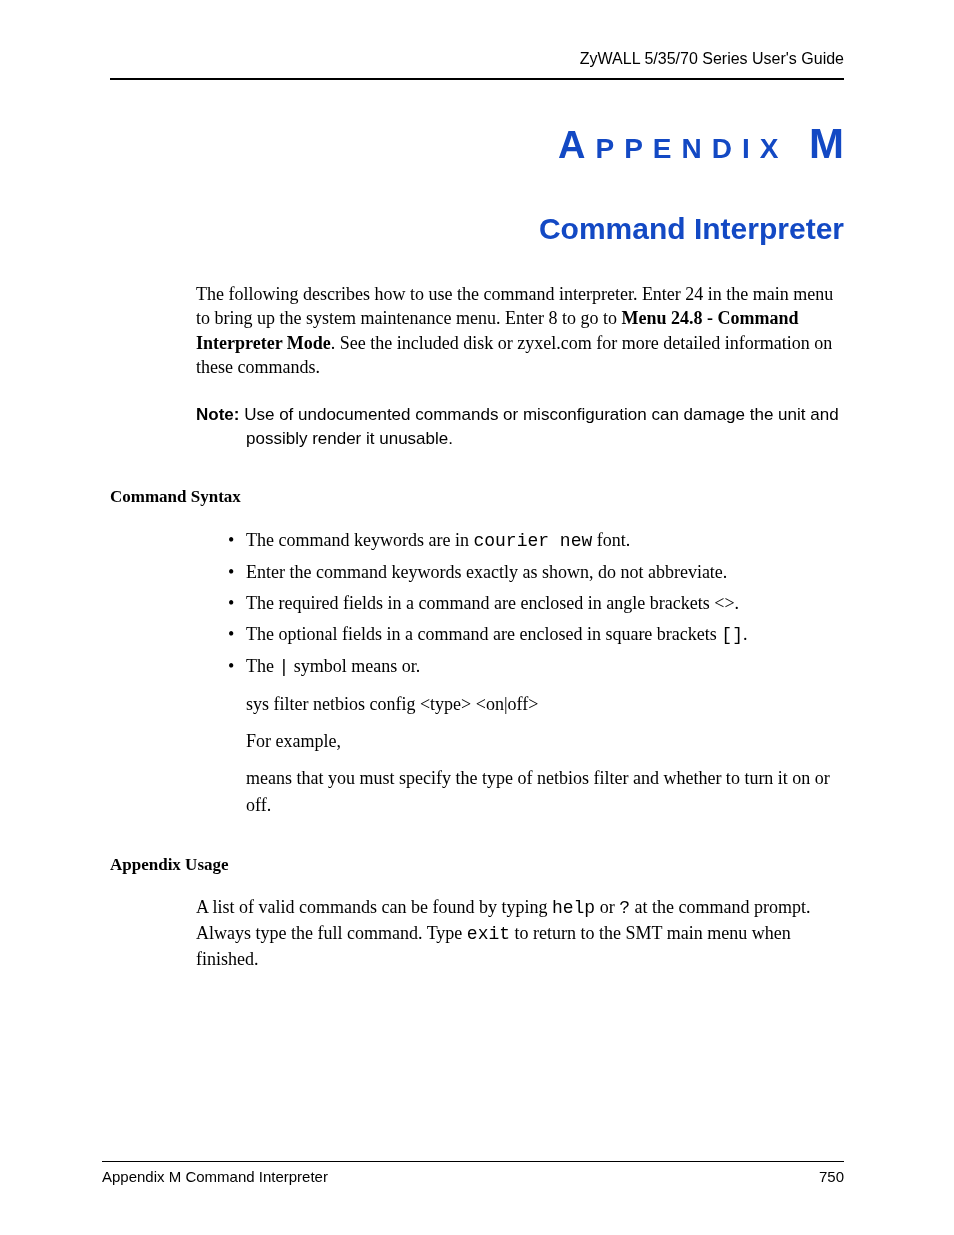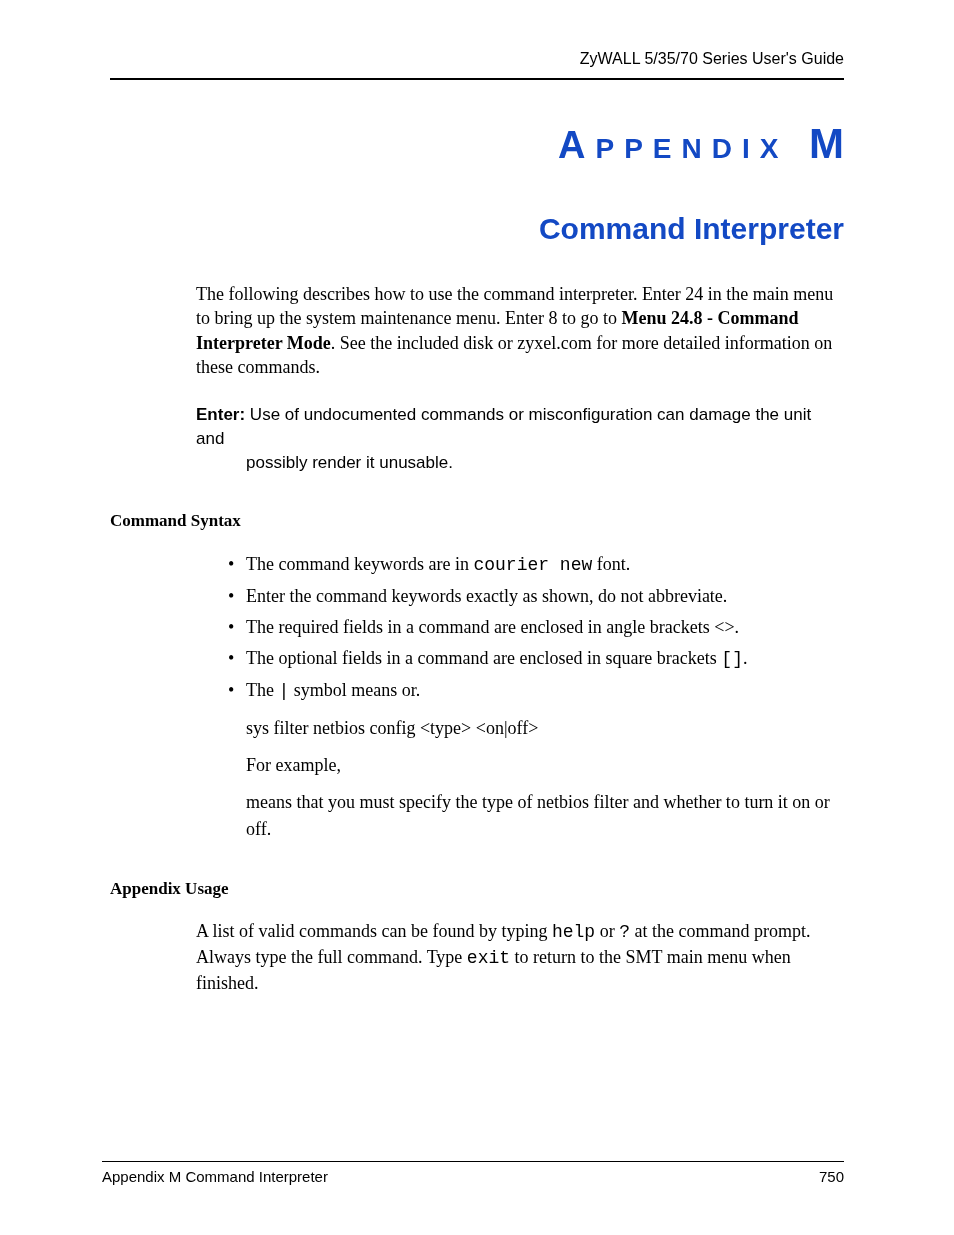--- a/index.html
+++ b/index.html
@@ -132,21 +132,21 @@
   <div class="appendix-title">
     <span>A</span><span class="sc">PPENDIX</span><span> </span><span> </span><span class="big-m">M</span>
   </div>
   <div class="subtitle">Command Interpreter</div>
 
   <p class="intro">
     <span>The following describes how to use the command interpreter. Enter 24 in the main menu to bring up the system maintenance menu. Enter 8 to go to </span><span class="bold">Menu 24.8 - Command Interpreter Mode</span><span>. See the included disk or zyxel.com for more detailed information on these commands.</span>
   </p>
 
   <div class="note">
-    <span class="note-label">Enter:</span>
+    <span class="note-label">Note:</span>
     <span class="note-first">Use of undocumented commands or misconfiguration can damage the unit and</span>
     <span class="note-body">possibly render it unusable.</span>
   </div>
 
   <h2 class="section">Command Syntax</h2>
 
   <ul class="syntax">
     <li>
       <span>The command keywords are in </span><span class="mono">courier new</span><span> font.</span>
     </li>

